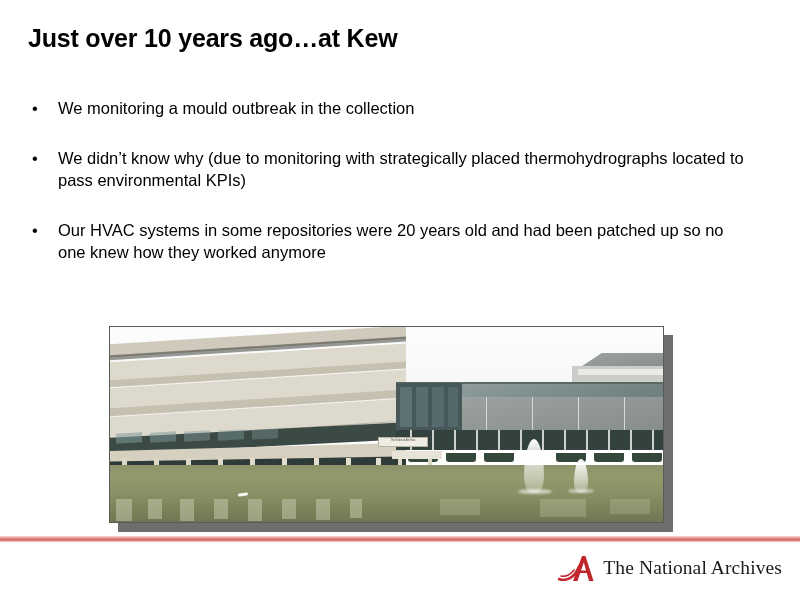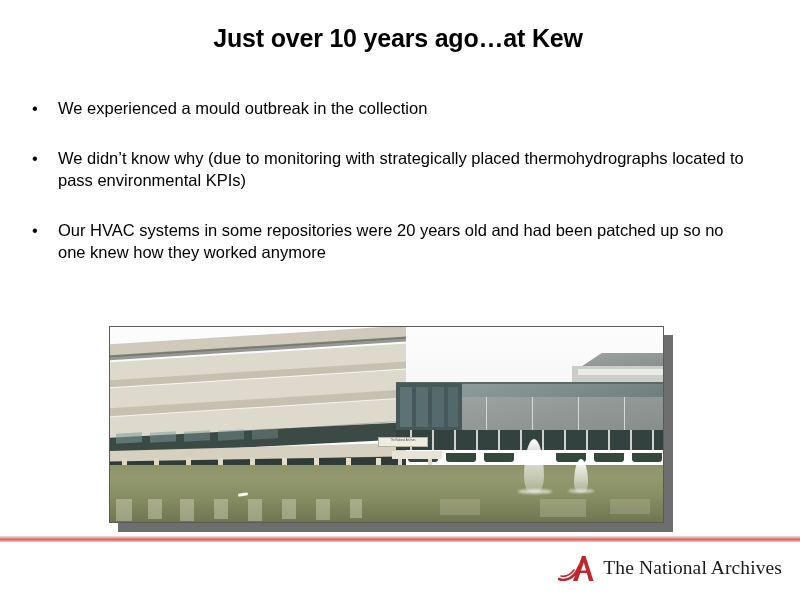--- a/index.html
+++ b/index.html
@@ -20,21 +20,20 @@
   .slide-title {
     position: absolute;
     left: 28px;
     top: 24px;
     width: 740px;
     font-size: 25px;
     font-weight: bold;
     letter-spacing: -0.2px;
     color: #000000;
     line-height: 1.15;
-    text-align: center;
   }
 
   
   .bullet-list {
     position: absolute;
     left: 28px;
     top: 98px;
     width: 726px;
   }
   .bullet-item {
@@ -223,21 +222,21 @@
 </style>
 </head>
 <body>
 
 <div class="slide-title">Just over 10 years ago…at Kew</div>
 
 <div class="bullet-list">
 
   <div class="bullet-item">
     <span class="bullet-marker">•</span>
-    <span class="bullet-text">We experienced a mould outbreak in the collection</span>
+    <span class="bullet-text">We monitoring a mould outbreak in the collection</span>
   </div>
 
   <div class="bullet-item">
     <span class="bullet-marker">•</span>
     <span class="bullet-text">We didn’t know why (due to monitoring with strategically placed thermohydrographs located to pass environmental KPIs)</span>
   </div>
 
   <div class="bullet-item">
     <span class="bullet-marker">•</span>
     <span class="bullet-text">Our HVAC systems in some repositories were 20 years old and had been patched up so no one knew how they worked anymore</span>

